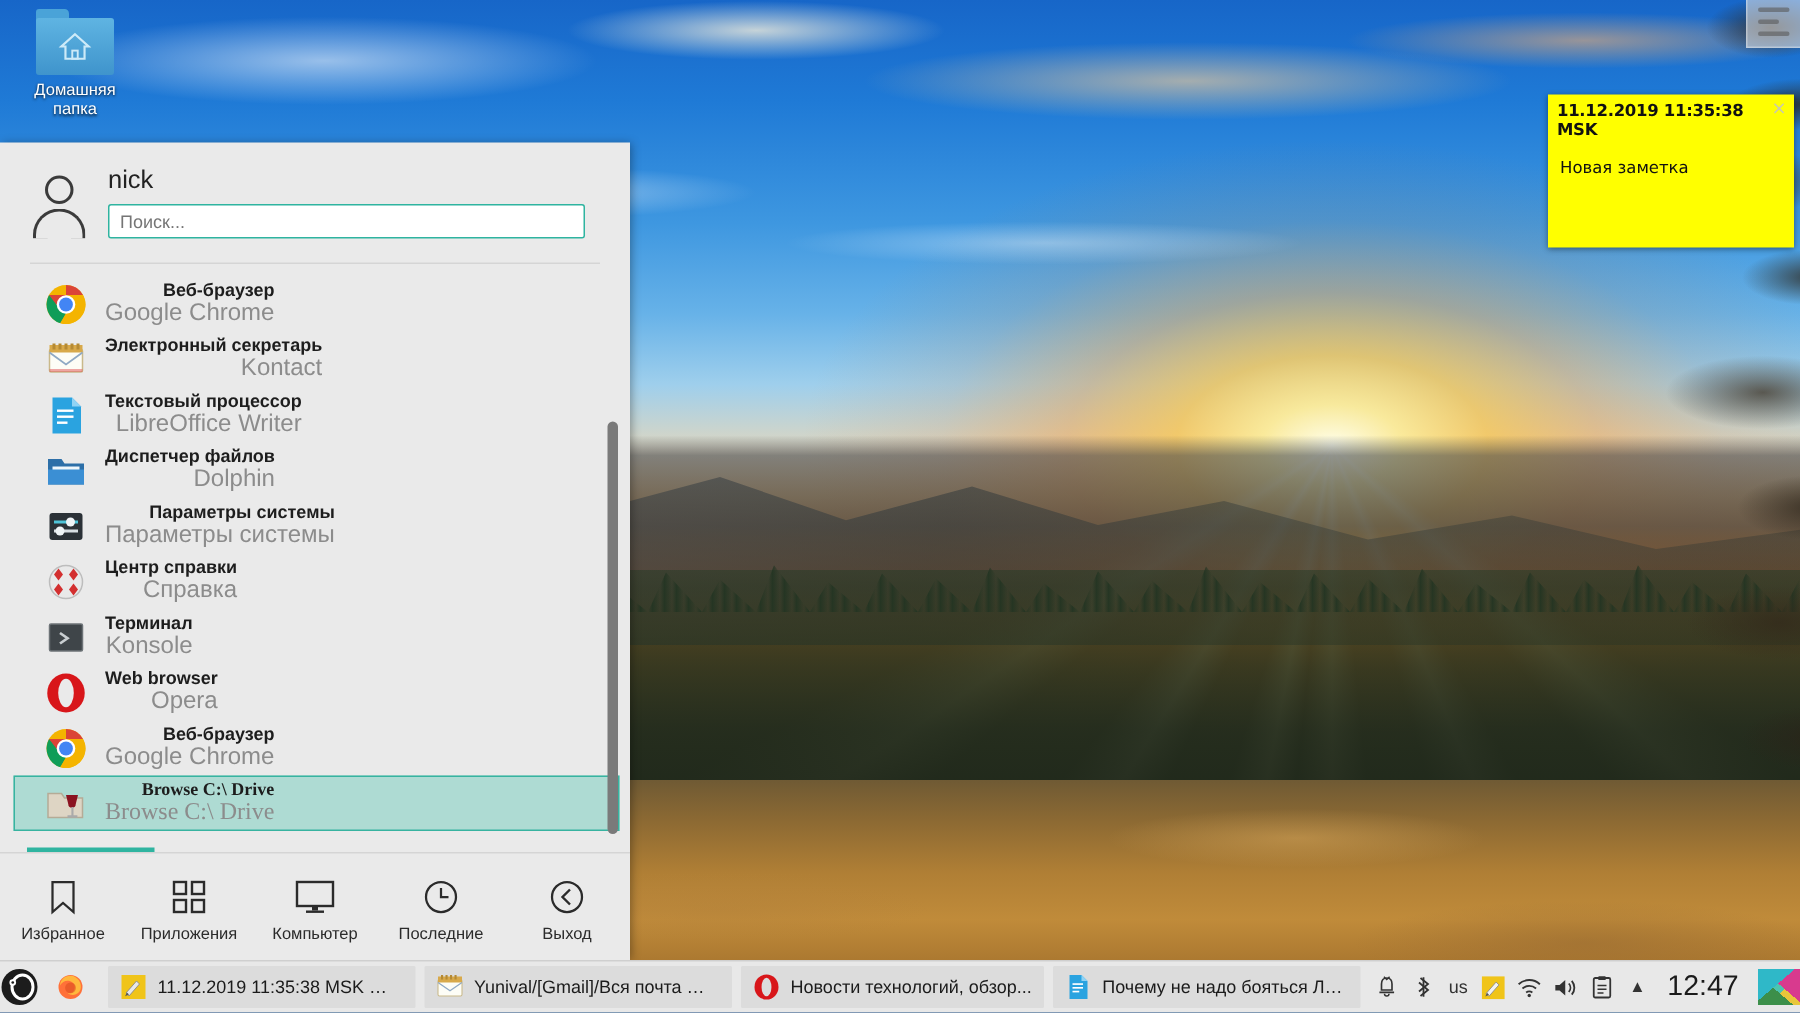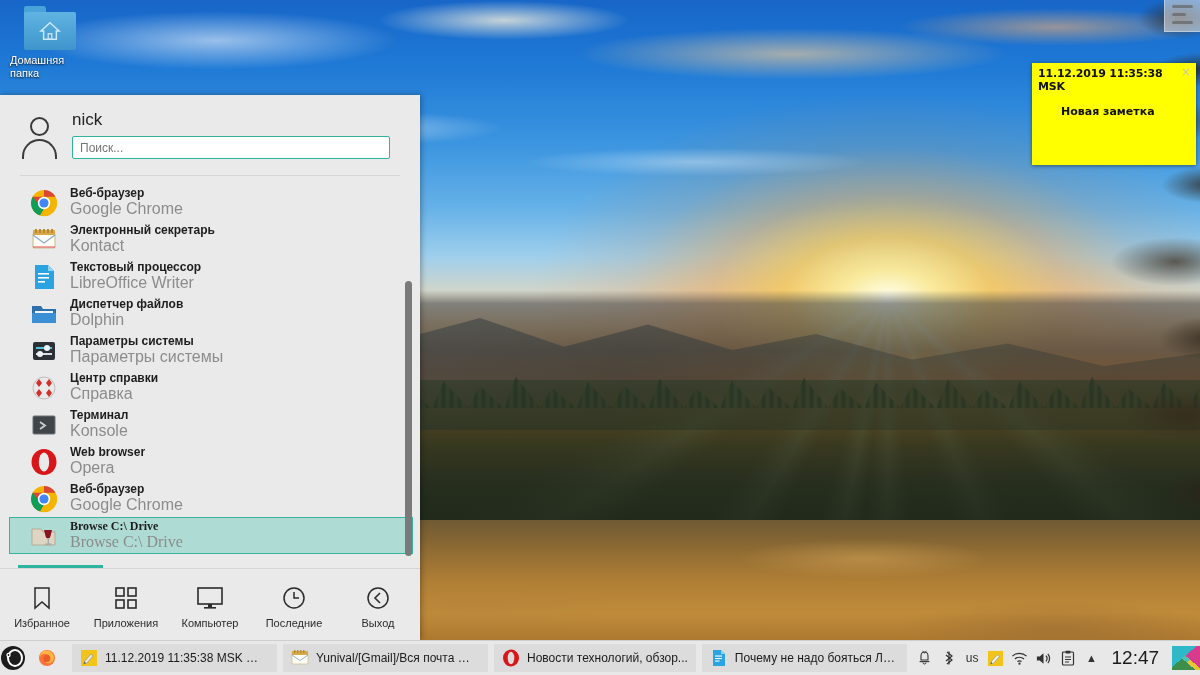--- a/index.html
+++ b/index.html
@@ -108,21 +108,21 @@
       radial-gradient(ellipse 66px 26px at 96% 32%, rgba(46,38,26,0.8), rgba(0,0,0,0) 72%),
       radial-gradient(ellipse 90px 34px at 84% 44%, rgba(58,44,28,0.72), rgba(0,0,0,0) 72%),
       radial-gradient(ellipse 70px 30px at 96% 56%, rgba(44,36,26,0.76), rgba(0,0,0,0) 72%),
       radial-gradient(ellipse 86px 34px at 88% 68%, rgba(50,40,26,0.7), rgba(0,0,0,0) 72%),
       radial-gradient(ellipse 74px 30px at 98% 80%, rgba(42,34,24,0.72), rgba(0,0,0,0) 72%);
   }
 
   
   #home-folder-icon {
     position: absolute; left: 10px; top: 6px;
-    width: 80px; cursor: pointer;
+    width: 80px; text-align: center; cursor: pointer;
   }
   .folder-glyph {
     width: 52px; height: 44px; margin: 0 auto 4px;
     position: relative;
   }
   .folder-glyph .tab {
     position: absolute; left: 0; top: 0; width: 22px; height: 8px;
     background: #4aa3d8; border-radius: 2px 3px 0 0;
   }
   .folder-glyph .body {
@@ -157,21 +157,21 @@
   }
   #sticky-note .note-title {
     font-size: 11px; font-weight: bold; color: #111; padding: 4px 6px 0 6px;
     letter-spacing: -0.2px;
   }
   #sticky-note .note-close {
     position: absolute; right: 5px; top: 3px; font-size: 12px;
     color: #c9c9b0; cursor: pointer; line-height: 12px;
   }
   #sticky-note .note-body {
-    font-size: 11px; color: #111; padding: 12px 8px; font-weight: bold; margin-left: 21px;
+    font-size: 11px; color: #111; padding: 12px 8px; font-weight: normal;
   }
 
   
   #app-menu {
     position: absolute; left: 0; top: 95px; width: 420px; height: 545px;
     background: #eaeaea;
     box-shadow: 1px 0 6px rgba(0,0,0,0.35);
     display: flex; flex-direction: column;
   }
   .menu-header { display: flex; align-items: flex-start; padding: 16px 20px 10px 20px; }
@@ -196,21 +196,21 @@
   }
   .menu-divider { height: 1px; background: #d5d5d5; margin: 6px 20px 0 20px; }
 
   .app-list {
     flex: 1; position: relative; overflow: hidden;
     padding-top: 8px;
   }
   .app-item {
     display: flex; align-items: center; height: 37px;
     padding: 0 18px 0 20px; margin: 0 7px 0 9px;
-    cursor: pointer; border: 1px solid transparent;
+    cursor: pointer; border: 1px solid transparent; text-align: right;
   }
   .app-item.selected {
     background: #aedbd3; border: 1px solid #37b3a0; font-family: Liberation Serif, serif;
   }
   .app-icon { width: 28px; height: 28px; flex: 0 0 28px; margin-right: 12px; position: relative; }
   .app-text { line-height: 1.12; }
   .app-title { font-size: 12px; color: #1d1d1d; font-weight: 600; }
   .app-sub { font-size: 16px; color: #8c8c8c; }
 
   .menu-scrollbar {

